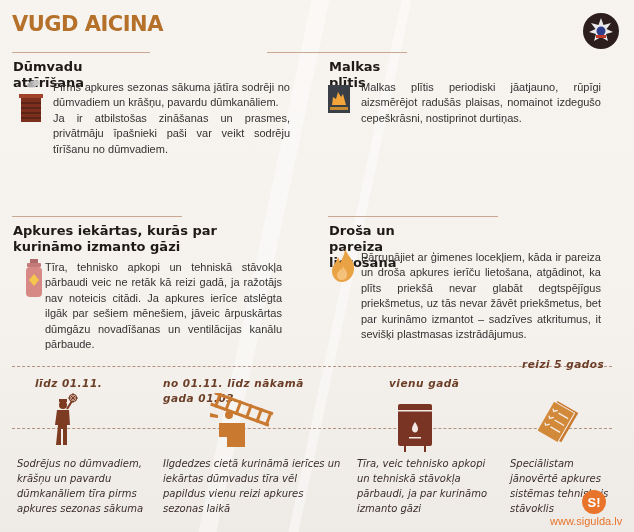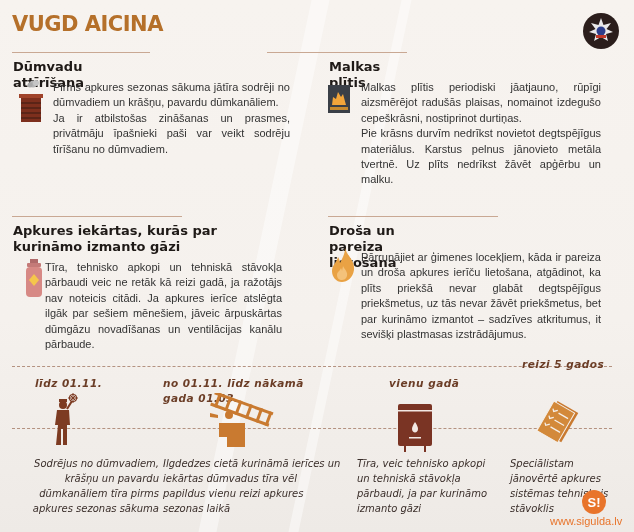--- a/index.html
+++ b/index.html
@@ -70,21 +70,20 @@
   <div class="sec-title" style="position:absolute;left:329px;top:59px;">Malkas plītis</div>
   <div class="icon" style="left:328px;top:85px;">
     <svg width="22" height="28" viewBox="0 0 22 28">
       <rect x="0" y="0" width="22" height="28" fill="#3a3f47"></rect>
       <path d="M4 20 L5 12 L8 14 L10 7 L13 12 L15 9 L18 20 Z" fill="#f3a53a"></path>
       <rect x="2" y="22" width="18" height="3" fill="#c88a2e"></rect>
     </svg>
   </div>
   <div class="sec-body" style="left:361px;top:80px;width:240px;">
     <p>Malkas plītis periodiski jāatjauno, rūpīgi aizsmērējot radušās plaisas, nomainot izdegušo cepeškrāsni, nostiprinot durtiņas.</p>
-    <p>Pie krāsns durvīm nedrīkst novietot degtspējīgus materiālus. Karstus pelnus jānovieto metāla tvertnē. Uz plīts nedrīkst žāvēt apģērbu un malku.</p>
   </div>
 </div>
 
 <div class="rule" style="left:12px;top:216px;width:170px;"></div>
 <div class="rule" style="left:328px;top:216px;width:170px;"></div>
 
 <div class="section">
   <div class="sec-title" style="position:absolute;left:13px;top:223px;width:230px;">Apkures iekārtas, kurās par kurināmo izmanto gāzi</div>
   <div class="icon" style="left:25px;top:259px;">
     <svg width="18" height="40" viewBox="0 0 18 40">
@@ -125,21 +124,21 @@
           <line x1="15" y1="5" x2="25" y2="5"></line>
           <line x1="17" y1="2" x2="23" y2="8"></line>
           <line x1="23" y1="2" x2="17" y2="8"></line>
         </g>
       <line x1="19" y1="8" x2="14" y2="16" stroke="#7d3b22" stroke-width="2"></line>
       <rect x="6" y="6" width="8" height="3" fill="#7d3b22"></rect>
       <circle cx="10" cy="12" r="4" fill="#7d3b22"></circle>
       <path d="M4 17 L16 17 L17 32 L14 32 L14 52 L10 52 L10 36 L8 36 L8 52 L3 52 L5 32 L2 32 Z" fill="#7d3b22"></path>
     </svg>
   </div>
-  <div class="tl-desc" style="left:17px;top:456px;width:142px;text-align:right;">Sodrējus no dūmvadiem, krāšņu un pavardu dūmkanāliem tīra pirms apkures sezonas sākuma</div>
+  <div class="tl-desc" style="left:17px;top:456px;width:142px;">Sodrējus no dūmvadiem, krāšņu un pavardu dūmkanāliem tīra pirms apkures sezonas sākuma</div>
 </div>
 
 <div>
   <div class="tl-label" style="left:163px;top:376px;width:170px;">no 01.11. līdz nākamā gada 01.03.</div>
   <div class="icon" style="left:205px;top:393px;">
     <svg width="70" height="56" viewBox="0 0 70 56">
       <g transform="rotate(20 35 18)">
           <rect x="5" y="8" width="62" height="3" fill="#c97a30"></rect>
           <rect x="5" y="20" width="62" height="3" fill="#c97a30"></rect>
           <g fill="#c97a30">

